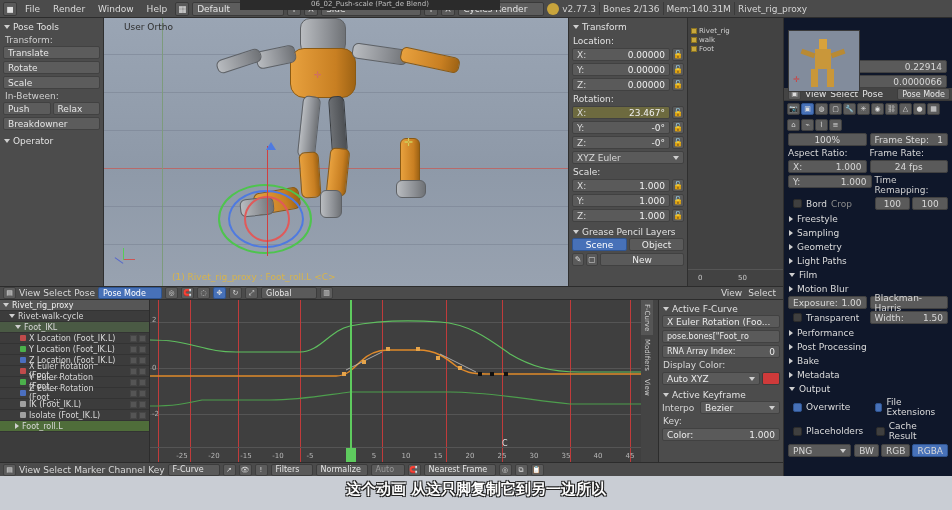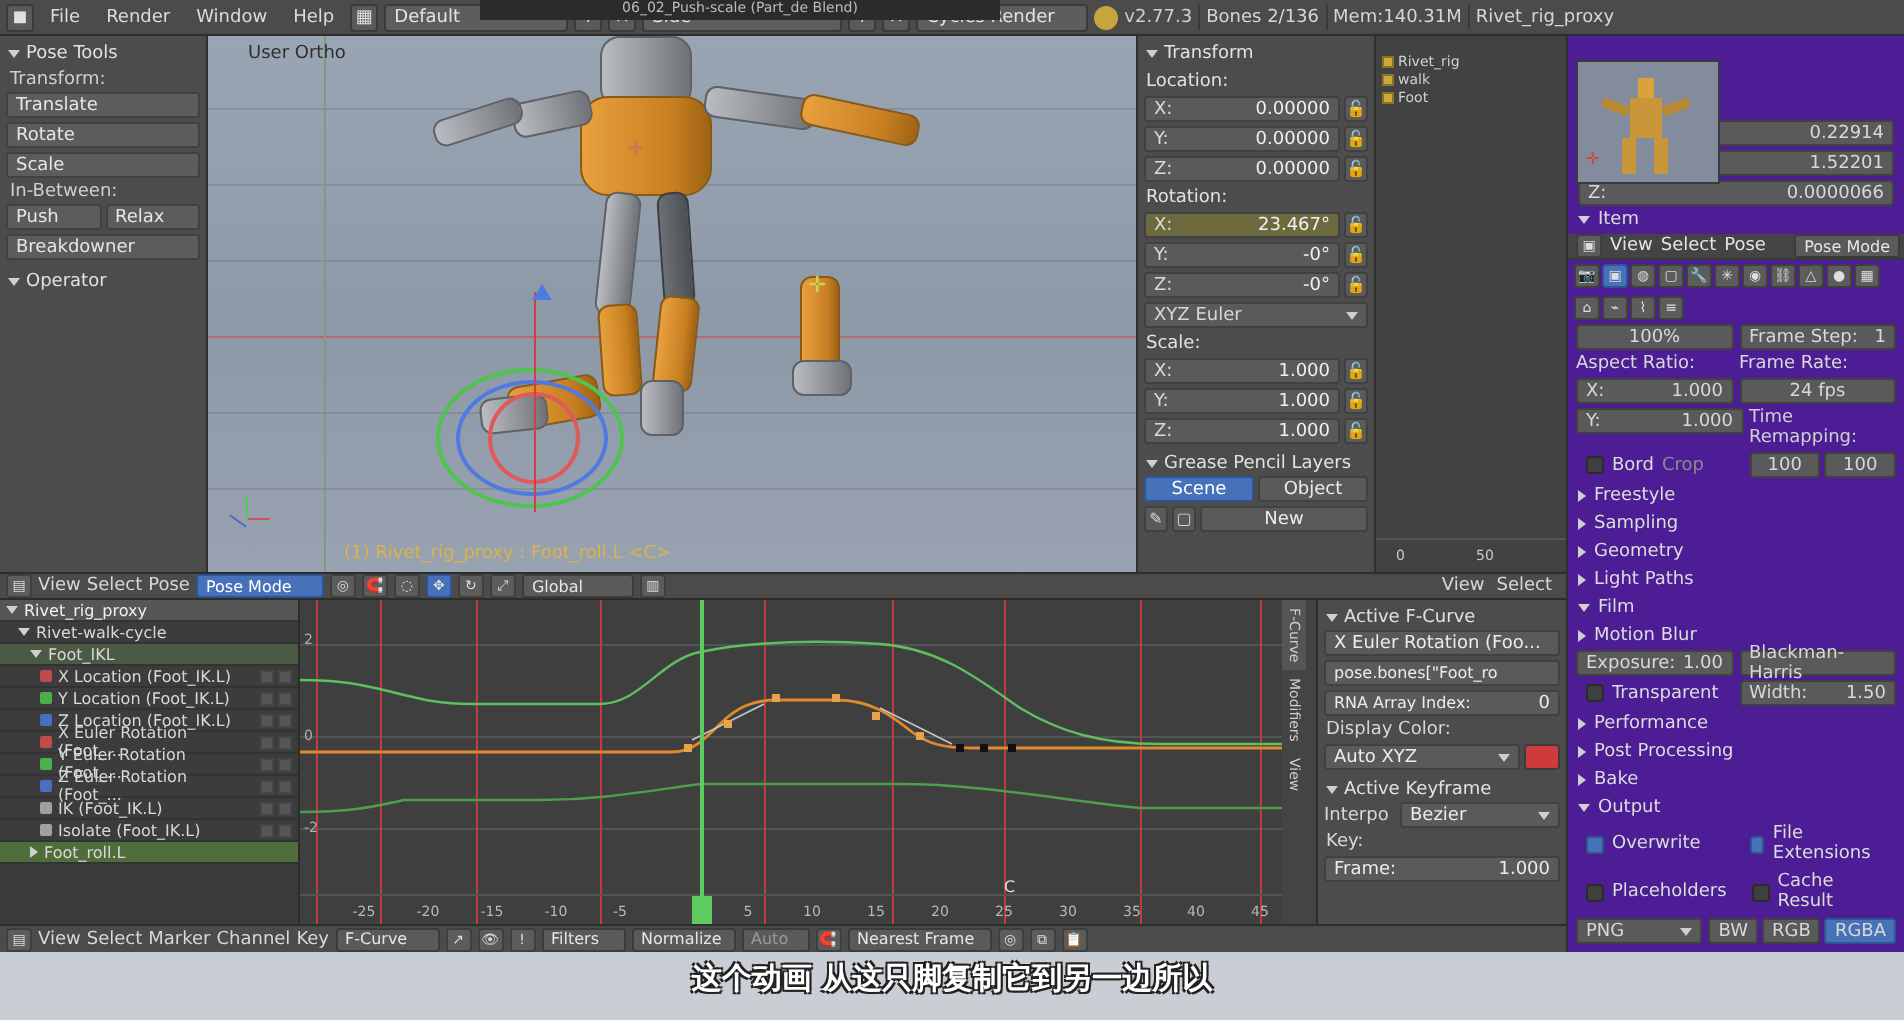--- a/index.html
+++ b/index.html
@@ -102,21 +102,21 @@
   .outstrip {
     position:absolute; left:687px; top:18px; width:96px; height:268px;
     background:#424242; border-left:1px solid #2f2f2f; overflow:hidden;
   }
   .o-row { height:9px; display:flex; align-items:center; gap:2px; padding-left:3px; font-size:7px; color:#d0d0d0;}
   .o-dot { width:6px; height:6px; background:#c9a83c; border:1px solid #8c7422; }
 
   
   .rightcol {
     position:absolute; left:783px; top:18px; width:169px; height:492px;
-    background:#4c1d95; border-left:1px solid #2f2f2f; overflow:hidden;
+    background:#0f172a; border-left:1px solid #2f2f2f; overflow:hidden;
   }
   .r-head {
     height:13px; background:#444; display:flex; align-items:center; gap:4px; padding-left:4px;
     font-size:9px; color:#e4e4e4; border-bottom:1px solid #383838;
   }
   .r-sect { display:flex; align-items:center; gap:4px; height:14px; padding-left:5px; font-size:9px; color:#dcdcdc;}
   .iconrow { display:flex; gap:1px; padding:2px 3px; flex-wrap:wrap; }
   .ic { width:13px; height:12px; background:#5c5c5c; border:1px solid #3f3f3f; border-radius:2px;
     display:flex; align-items:center; justify-content:center; font-size:7px; color:#ddd;}
   .ic.on { background:#4771b8; border-color:#2f5490; }
@@ -414,32 +414,24 @@
     <div class="r-sect" style="margin-top:16px">
       <span class="tri down"></span>
       <span>3D Cursor</span>
     </div>
     <div style="padding:0 5px">
       <div style="font-size:9px;color:#d4d4d4;margin-bottom:2px">Location:</div>
       <div class="r-field" style="margin-bottom:2px">
         <span>X:</span>
         <span>0.22914</span>
       </div>
-      <div class="r-field" style="margin-bottom:2px">
-        <span>Y:</span>
-        <span>1.52201</span>
-      </div>
       <div class="r-field">
         <span>Z:</span>
         <span>0.0000066</span>
       </div>
-    </div>
-    <div class="r-sect">
-      <span class="tri down"></span>
-      <span>Item</span>
     </div>
 
     <div class="r-head">
       <span class="ic">▣</span>
       <span>View</span>
       <span>Select</span>
       <span>Pose</span>
       <span class="mini-combo" style="margin-left:auto;margin-right:2px">
         <span>Pose Mode</span>
       </span>
@@ -557,20 +549,24 @@
         <span class="tri"></span>
         <span>Performance</span>
       </div>
     <div class="r-sect">
         <span class="tri"></span>
         <span>Post Processing</span>
       </div>
     <div class="r-sect">
         <span class="tri"></span>
         <span>Bake</span>
+      </div>
+    <div class="r-sect">
+        <span class="tri"></span>
+        <span>Metadata</span>
       </div>
     <div class="r-sect">
         <span class="tri down"></span>
         <span>Output</span>
       </div>
     <div class="two">
       <div class="r-line">
         <span class="chk on"></span>
         <span>Overwrite</span>
       </div>
@@ -820,21 +816,21 @@
     </div>
     <div class="fieldrow">
       <div style="font-size:9px;width:36px">Interpo</div>
       <div class="field">
         <span>Bezier</span>
         <span class="tri down"></span>
       </div>
     </div>
     <div style="font-size:9px;margin:2px 0 2px 1px">Key:</div>
     <div class="field">
-      <span>Frame:</span>
+      <span>Color:</span>
       <span>1.000</span>
     </div>
   </div>
 
   <div class="ge-footer">
     <span class="ic">▤</span>
     <span>View</span>
     <span>Select</span>
     <span>Marker</span>
     <span>Channel</span>

